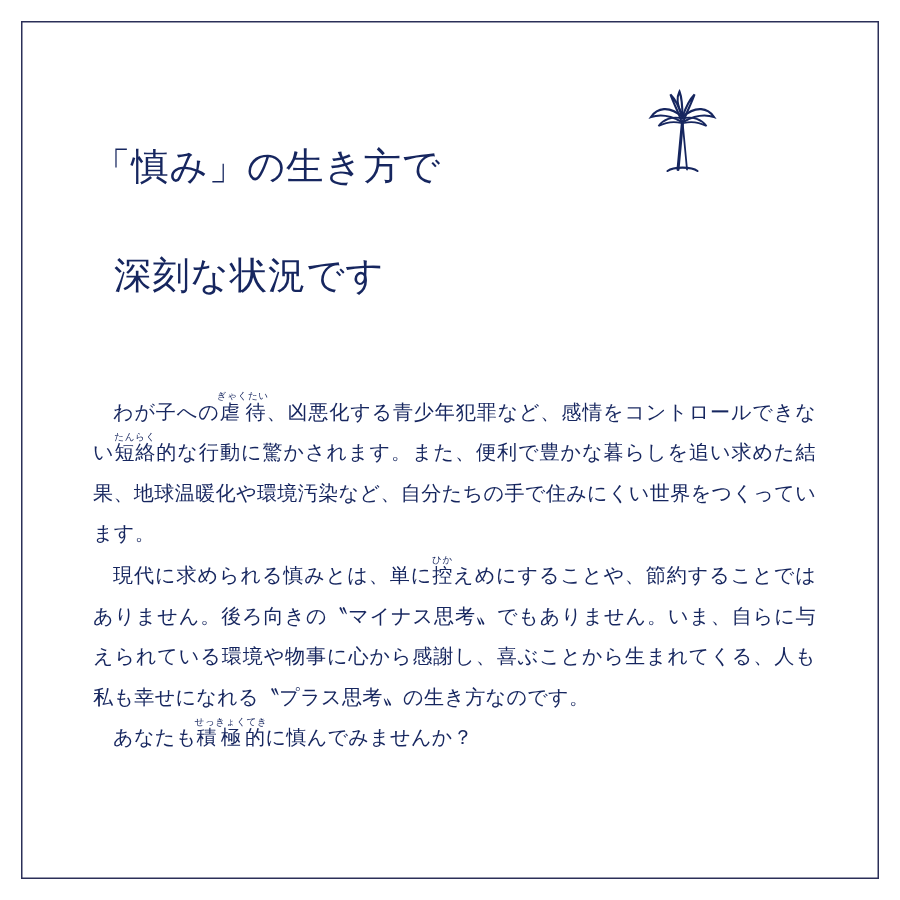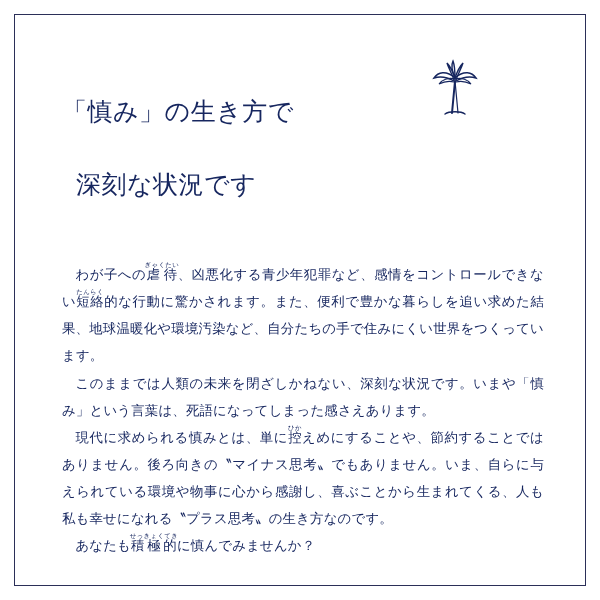--- a/index.html
+++ b/index.html
@@ -141,21 +141,20 @@
         </svg>
       </div>
     </div>
 
     <div class="body-copy">
 
       <p>
         わが子への<ruby>虐待<rt>ぎゃくたい</rt></ruby>、凶悪化する青少年犯罪など、感情をコントロールできない<ruby>短絡<rt>たんらく</rt></ruby>的な行動に驚かされます。また、便利で豊かな暮らしを追い求めた結果、地球温暖化や環境汚染など、自分たちの手で住みにくい世界をつくっています。
       </p>
 
-      <p>このままでは人類の未来を閉ざしかねない、深刻な状況です。いまや「慎み」という言葉は、死語になってしまった感さえあります。</p>
 
       <p>
         現代に求められる慎みとは、単に<ruby>控<rt>ひか</rt></ruby>えめにすることや、節約することではありません。後ろ向きの〝マイナス思考〟でもありません。いま、自らに与えられている環境や物事に心から感謝し、喜ぶことから生まれてくる、人も私も幸せになれる〝プラス思考〟の生き方なのです。
       </p>
 
       <p>
         あなたも<ruby>積極的<rt>せっきょくてき</rt></ruby>に慎んでみませんか？
       </p>
 
     </div>

